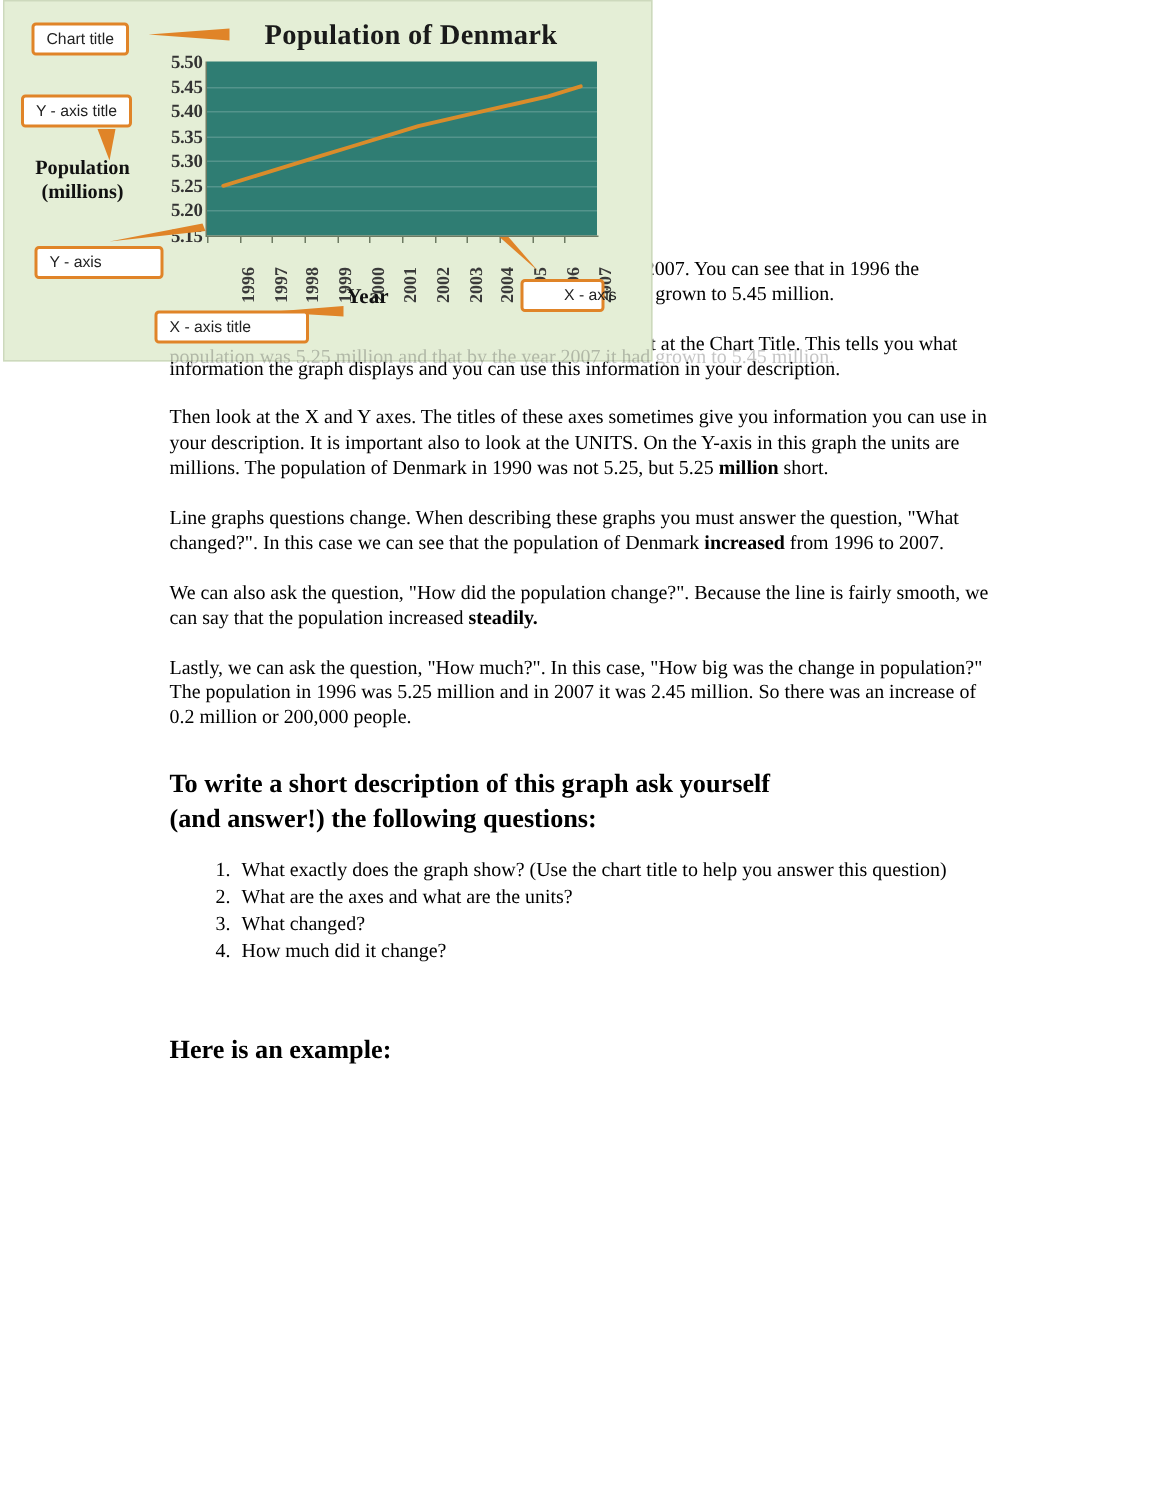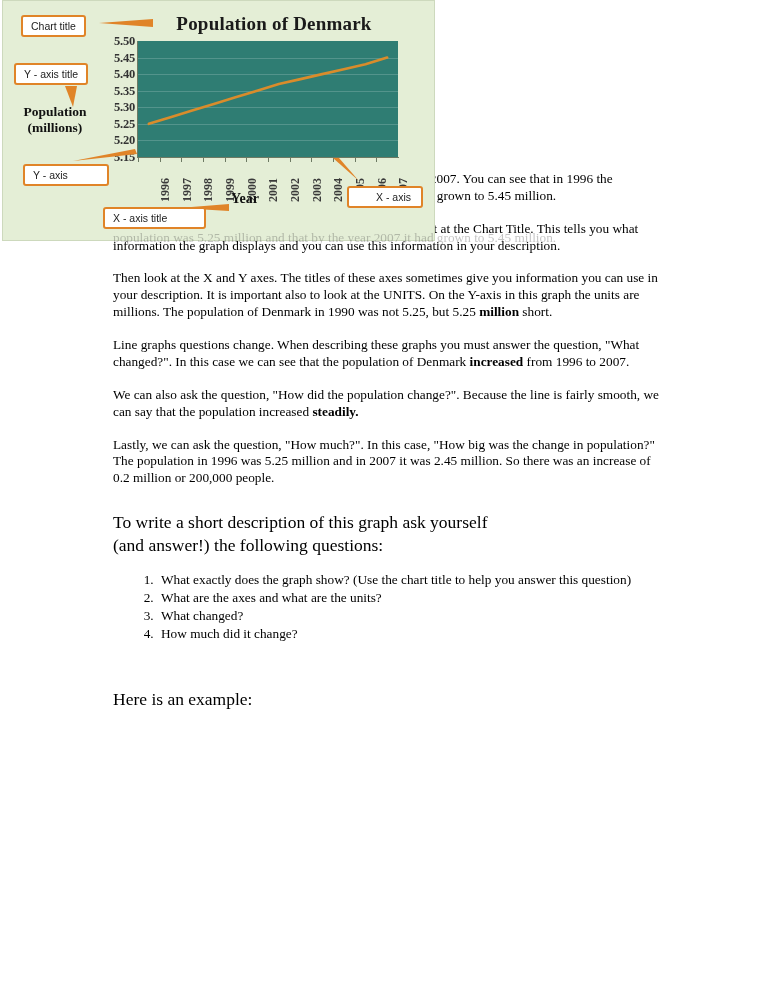--- a/index.html
+++ b/index.html
@@ -28,21 +28,21 @@
     font-family: "Liberation Serif", serif;
     font-weight: bold;
     font-size: 21.5px;
     line-height: 1.25;
     margin: 0;
     letter-spacing: -0.1px;
   }
 
   h3.sub-heading {
     font-family: "Liberation Serif", serif;
-    font-weight: normal;
+    font-weight: bold;
     font-size: 17.5px;
     line-height: 1.3;
     margin: 0;
   }
 
   p.body-text {
     font-size: 13.3px;
     line-height: 1.27;
     margin: 0;
     text-align: left;
@@ -367,16 +367,16 @@
   </svg>
 
   <div class="callout" style="left:18px;top:14px;">Chart title</div>
 
   <div class="callout" style="left:11px;top:62px;text-align:right;">Y - axis title</div>
 
   <div class="callout" style="left:20px;top:163px;width:86px;">Y - axis</div>
 
   <div class="callout" style="left:100px;top:206px;width:103px;">X - axis title</div>
 
-  <div class="callout" style="left:344px;top:185px;width:76px;padding-left:27px;">X - axis</div>
+  <div class="callout" style="left:344px;top:185px;width:56px;padding-left:27px;">X - axis</div>
 </div>
 
 <div class="showthrough" style="left:113px;top:230px;">population was 5.25 million and that by the year 2007 it had grown to 5.45 million.</div>
 
 </body></html>

